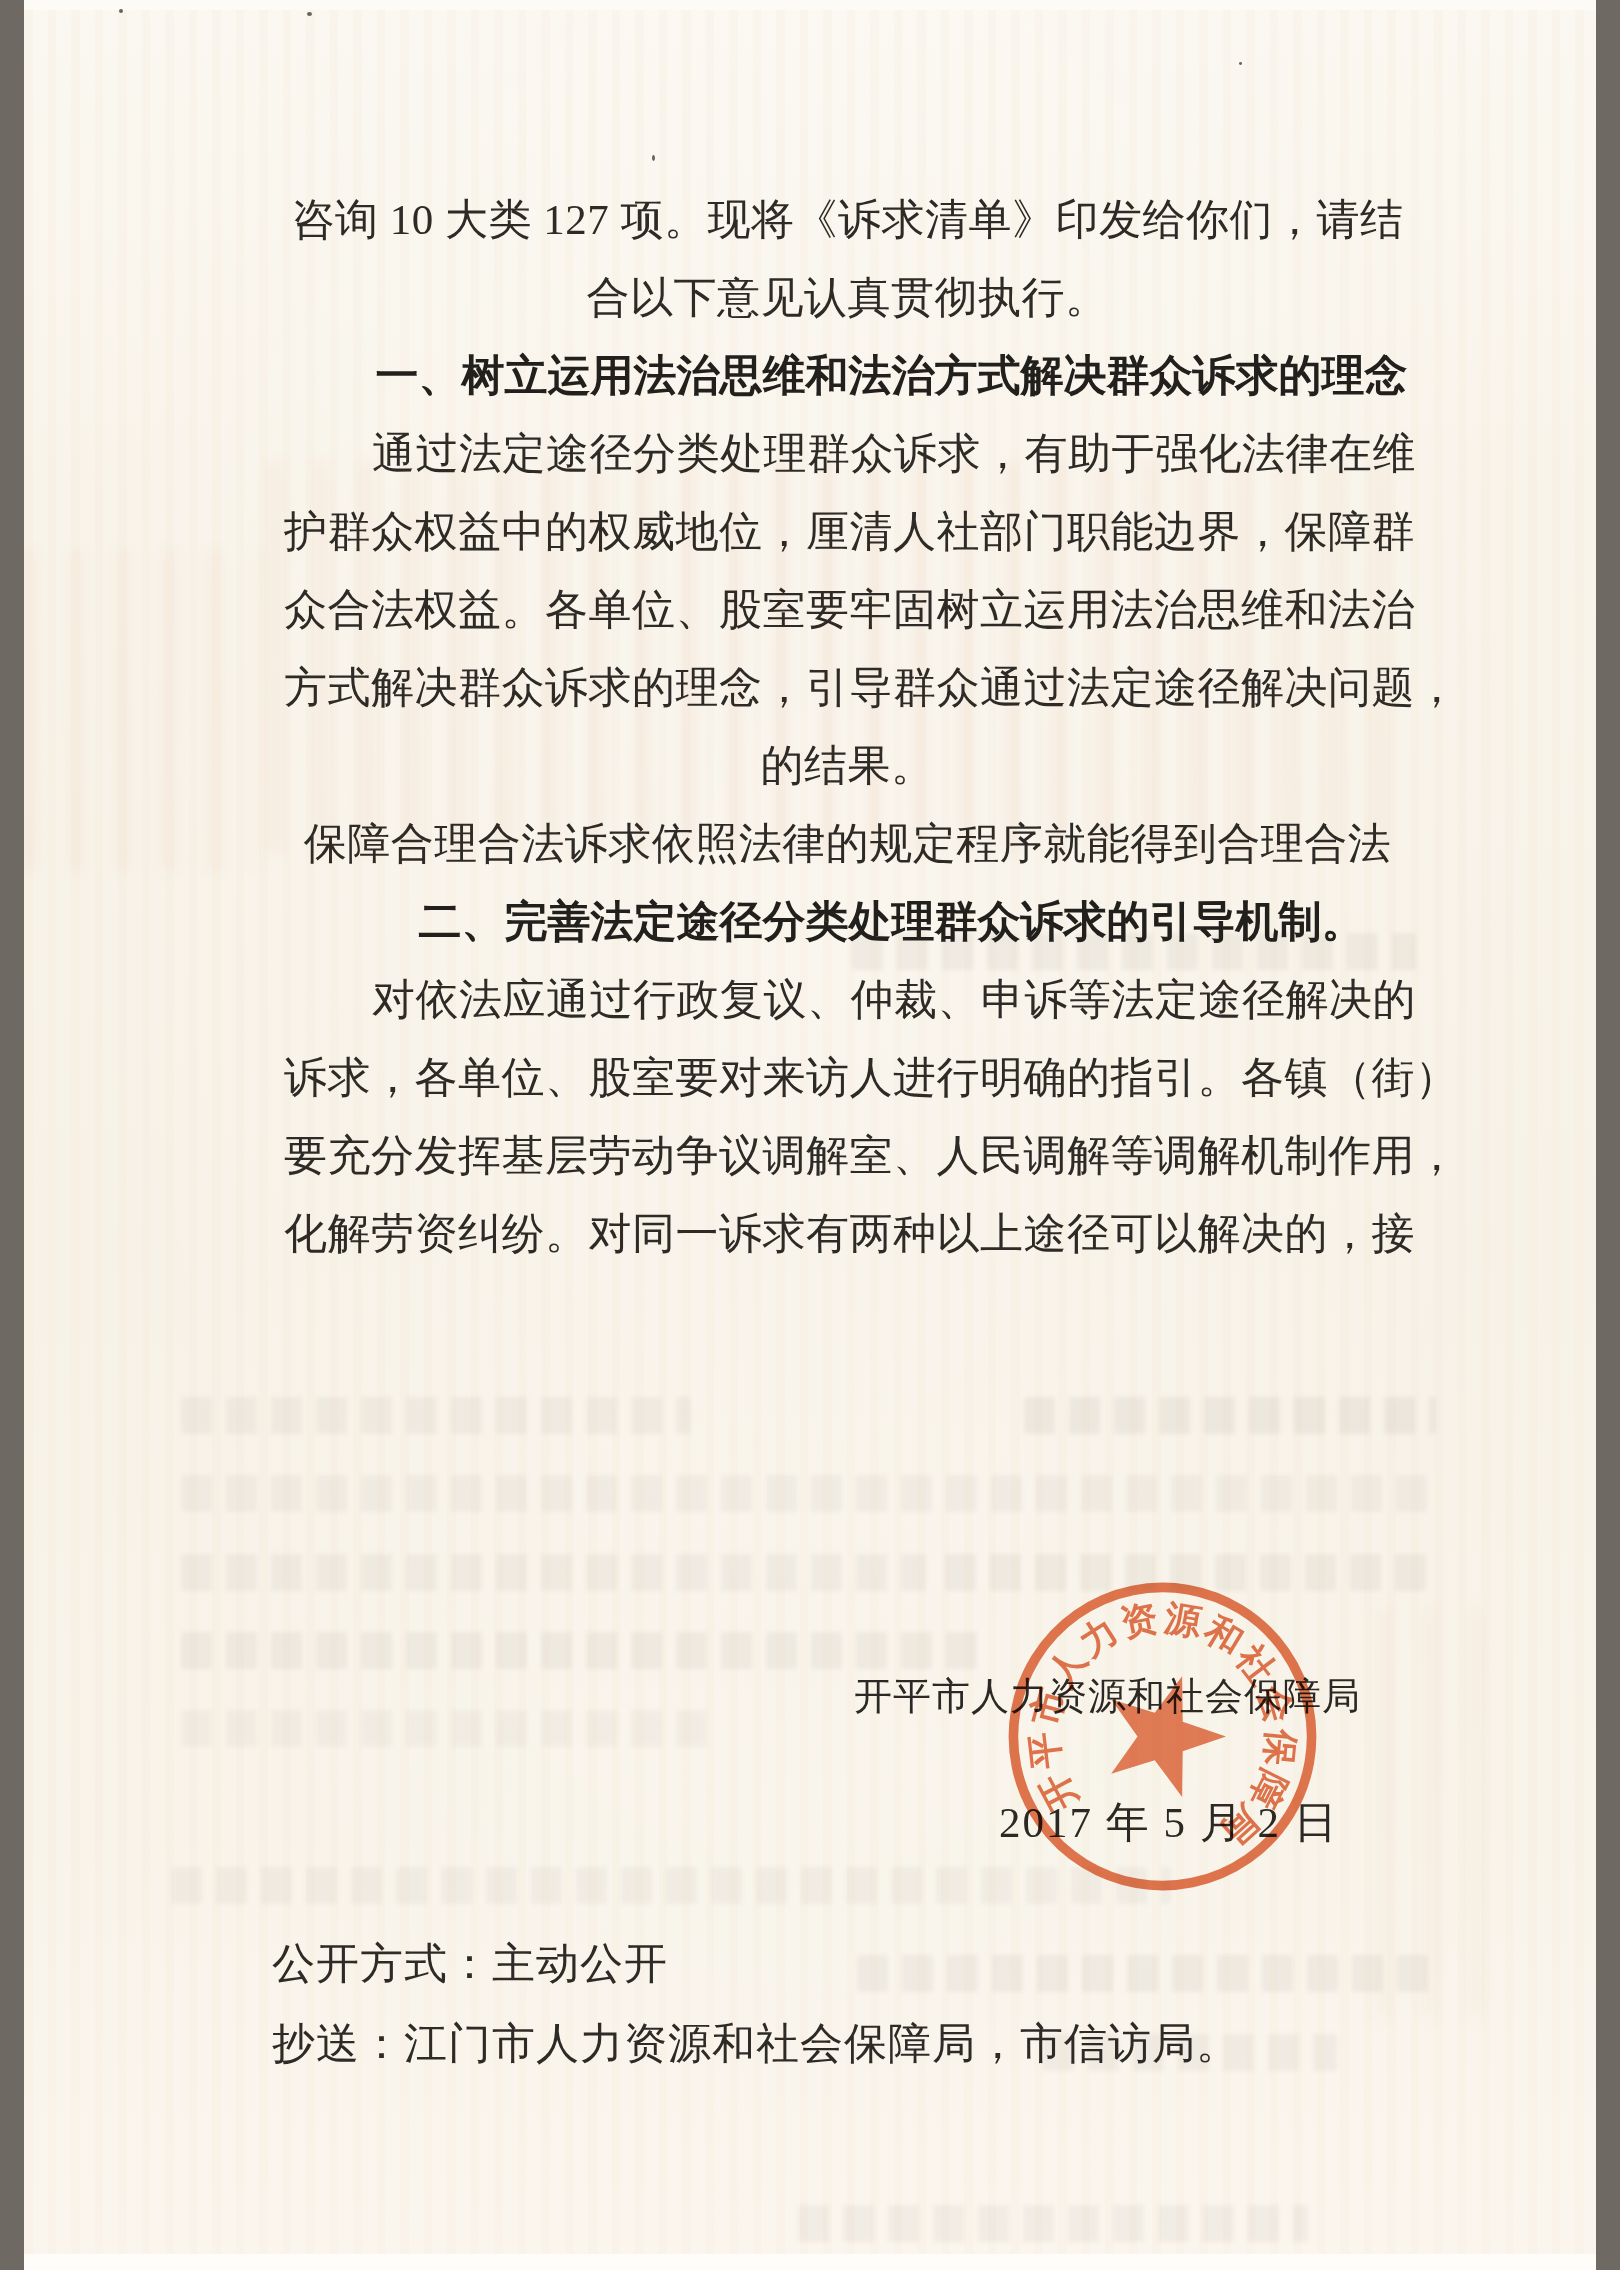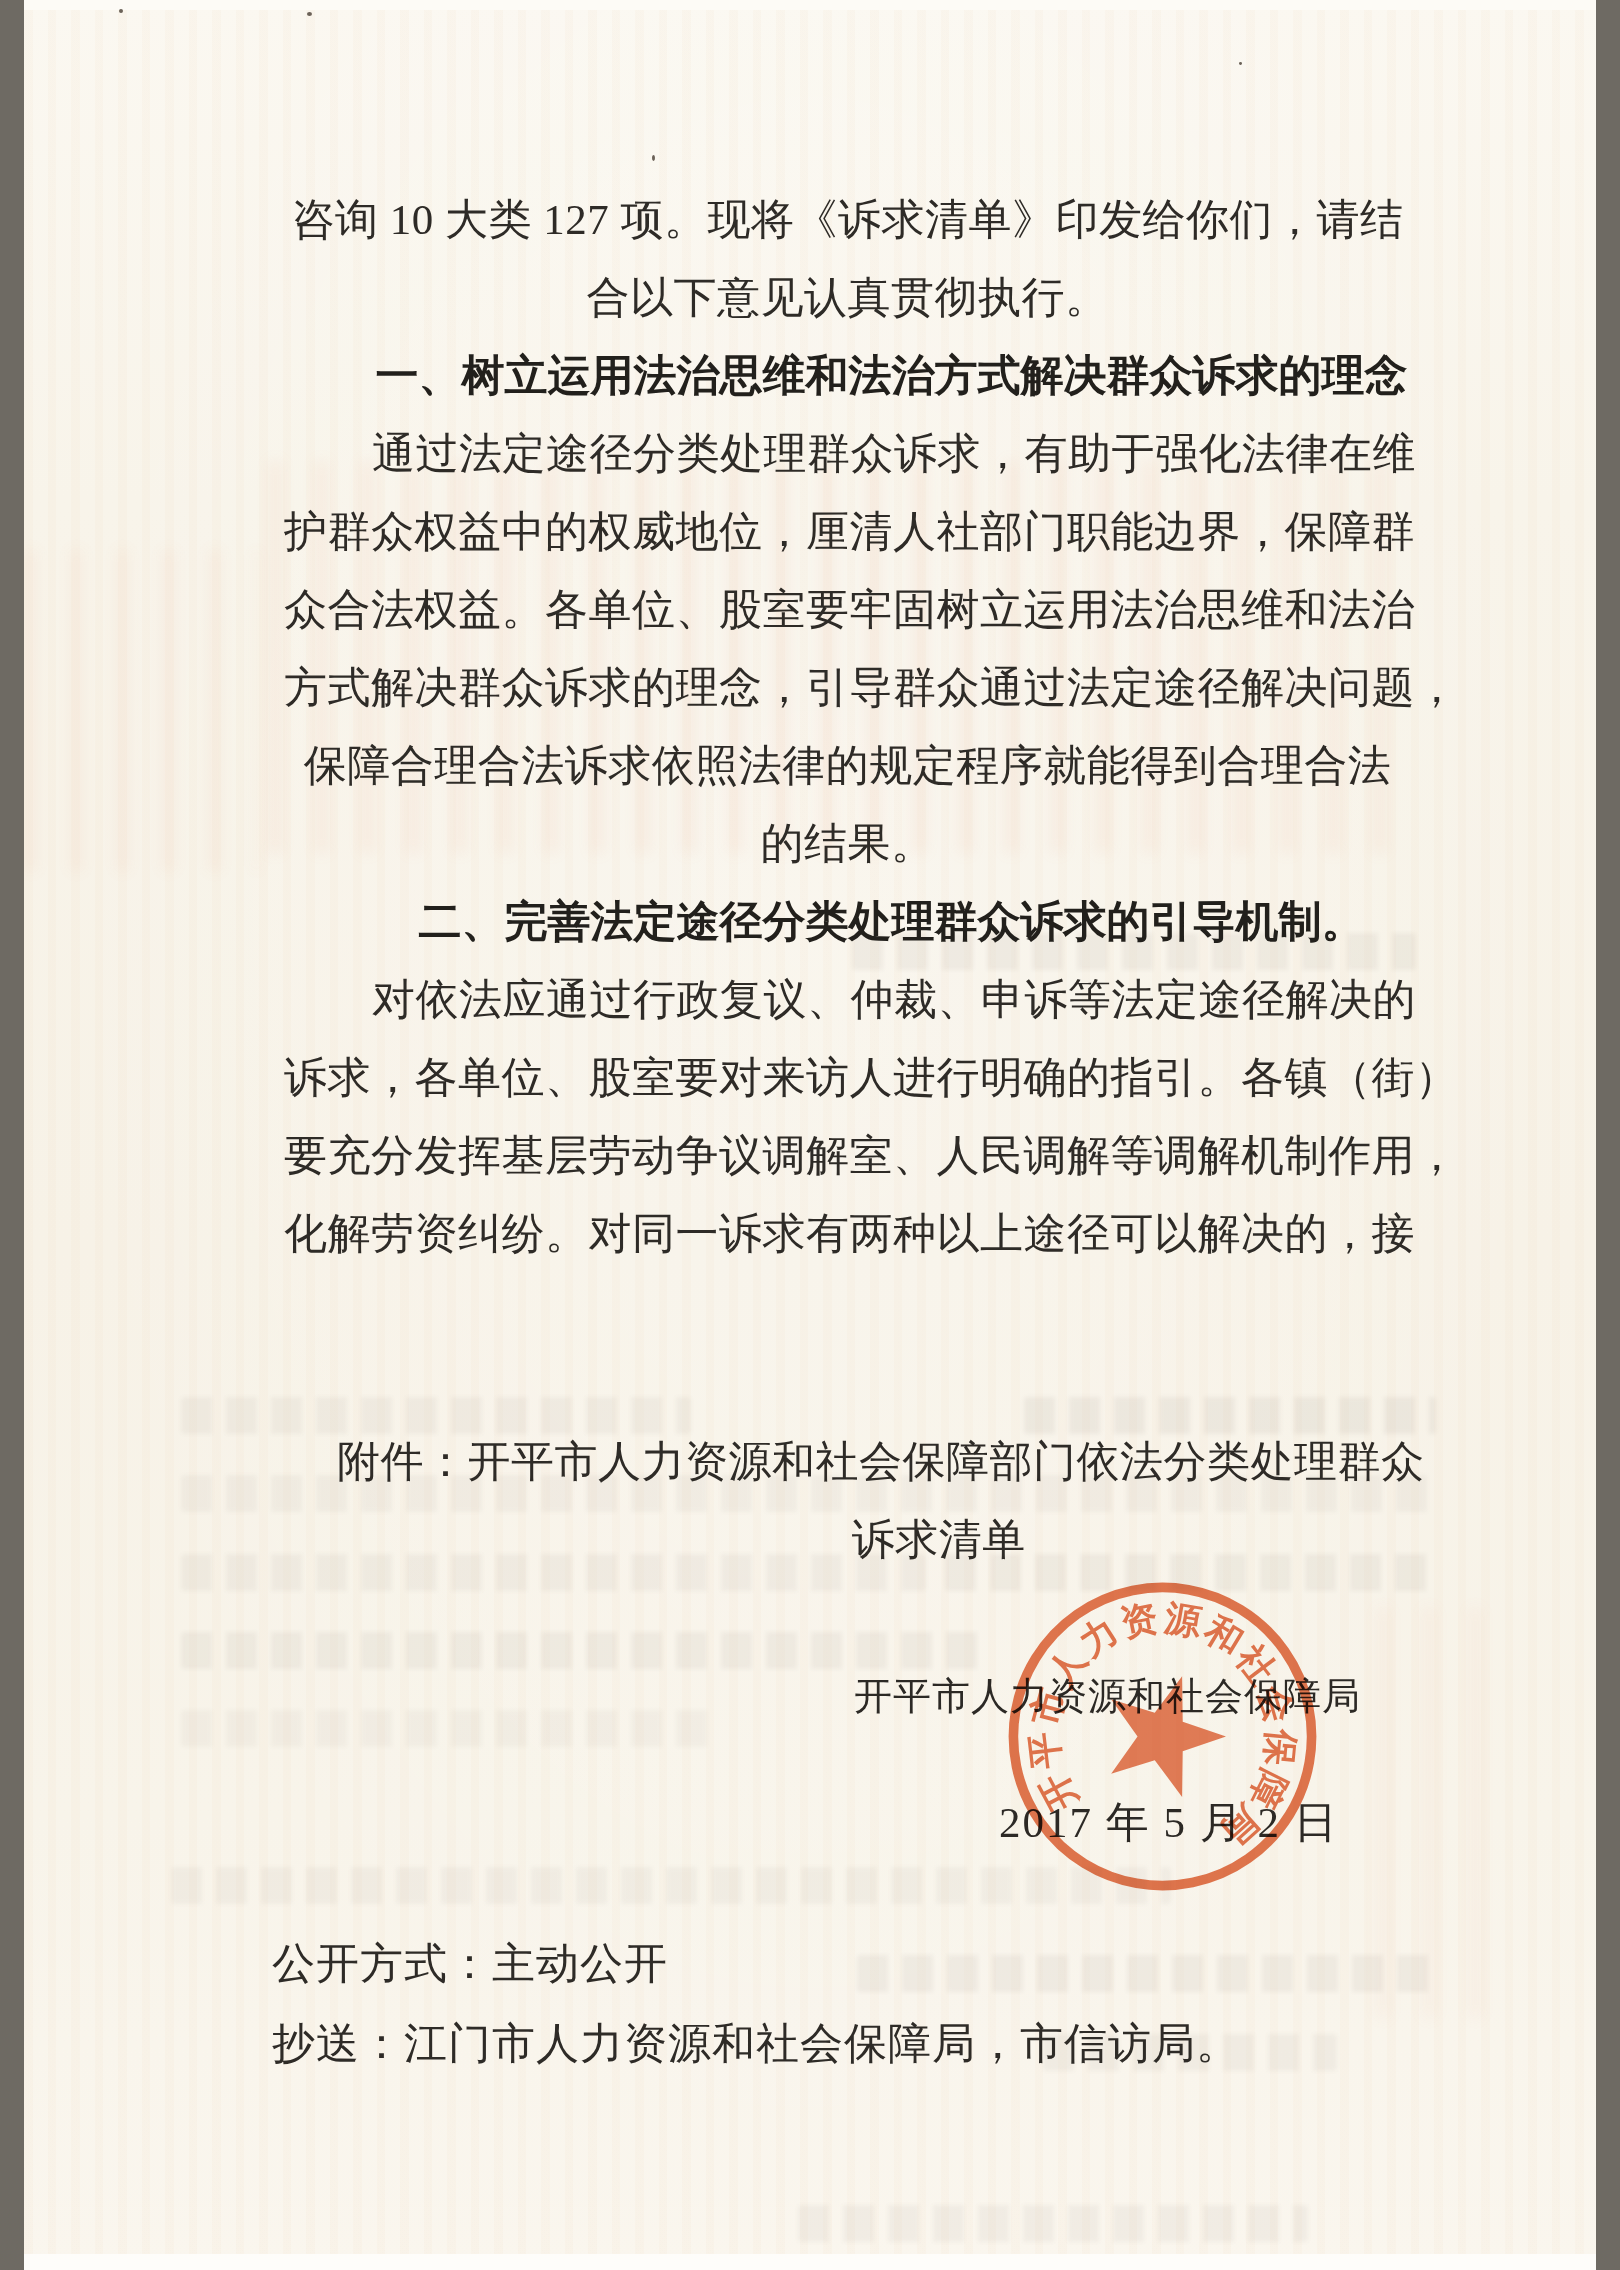--- a/index.html
+++ b/index.html
@@ -119,33 +119,29 @@
 
   <div class="text-flow">
 
   <div class="line ln-body">咨询 10 大类 127 项。现将《诉求清单》印发给你们，请结</div>
       <div class="line ln-body">合以下意见认真贯彻执行。</div>
       <div class="line ln-heading">一、树立运用法治思维和法治方式解决群众诉求的理念</div>
       <div class="line ln-indent">通过法定途径分类处理群众诉求，有助于强化法律在维</div>
       <div class="line ln-body">护群众权益中的权威地位，厘清人社部门职能边界，保障群</div>
       <div class="line ln-body">众合法权益。各单位、股室要牢固树立运用法治思维和法治</div>
       <div class="line ln-body">方式解决群众诉求的理念，引导群众通过法定途径解决问题，</div>
+      <div class="line ln-body">的结果。</div>
       <div class="line ln-body">保障合理合法诉求依照法律的规定程序就能得到合理合法</div>
-      <div class="line ln-body">的结果。</div>
       <div class="line ln-heading">二、完善法定途径分类处理群众诉求的引导机制。</div>
       <div class="line ln-indent">对依法应通过行政复议、仲裁、申诉等法定途径解决的</div>
       <div class="line ln-body">诉求，各单位、股室要对来访人进行明确的指引。各镇（街）</div>
       <div class="line ln-body">要充分发挥基层劳动争议调解室、人民调解等调解机制作用，</div>
       <div class="line ln-body">化解劳资纠纷。对同一诉求有两种以上途径可以解决的，接</div>
     </div>
 
-  <div class="attachment">
-    <div class="attach-line1">附件：开平市人力资源和社会保障部门依法分类处理群众</div>
-    <div class="attach-line2">诉求清单</div>
-  </div>
 
   <div class="issuer-line">开平市人力资源和社会保障局</div>
   <div class="date-line">2017 年 5 月 2 日</div>
 
   <svg class="seal" viewBox="0 0 340 340">
     <circle cx="170" cy="170" r="155" fill="none" stroke="#dd5322" stroke-width="10" opacity="0.85"></circle>
     <polygon points="170,104 185.3,149 232.8,149.6 194.7,178 208.8,223.4 170,196 131.2,223.4 145.3,178 107.2,149.6 154.7,149" fill="#dd5322" opacity="0.8" transform="rotate(8 170 170)"></polygon>
     <g id="seal-arc" font-size="38" fill="#dd5322" opacity="0.85" text-anchor="middle">
         <text x="170" y="60" transform="rotate(-128 170 170)">开</text>
         <text x="170" y="60" transform="rotate(-106.66666666666667 170 170)">平</text>

